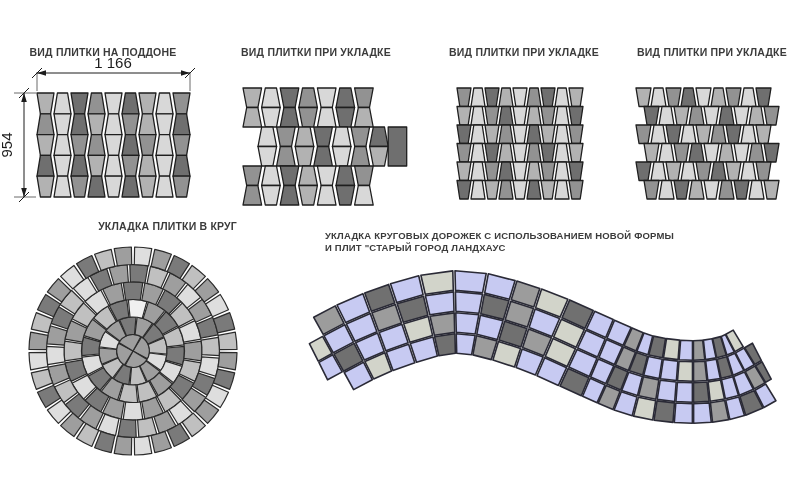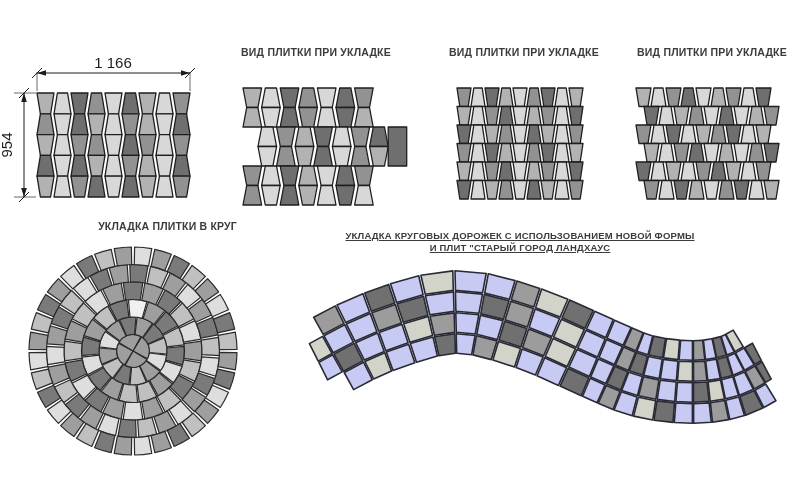--- a/index.html
+++ b/index.html
@@ -1,31 +1,32 @@
 <!DOCTYPE html>
 <html><head>
 <meta charset="utf-8">
 <style>
   html,body{margin:0;padding:0;background:#fff;}
   .canvas{position:relative;width:800px;height:496px;background:#ffffff;overflow:hidden;
           font-family:"Liberation Sans",sans-serif;}
   .panel-title{position:absolute;text-align:center;font-weight:bold;font-size:10.5px;
                color:#3b3b3b;letter-spacing:.2px;white-space:nowrap;}
-  .path-title{position:absolute;text-align:center;font-weight:bold;font-size:9.5px;
-              line-height:12px;color:#3b3b3b;letter-spacing:.2px;text-decoration:underline;}
+  .path-title{position:absolute;text-align:left;font-weight:bold;font-size:9.5px;
+              line-height:12px;color:#3b3b3b;letter-spacing:.2px;}
   svg{position:absolute;overflow:visible;}
   svg text{font-family:"Liberation Sans",sans-serif;fill:#1c1c1c;}
   .dimline{stroke:#1c1c1c;stroke-width:1;}
   .dimthin{stroke:#444;stroke-width:.8;}
 </style>
 </head>
 <body>
 
 <div class="canvas">
 
+  <div class="panel-title" style="left:3px;top:46px;width:200px;">ВИД ПЛИТКИ НА ПОДДОНЕ</div>
   <div class="panel-title" style="left:216px;top:46px;width:200px;">ВИД ПЛИТКИ ПРИ УКЛАДКЕ</div>
   <div class="panel-title" style="left:424px;top:46px;width:200px;">ВИД ПЛИТКИ ПРИ УКЛАДКЕ</div>
   <div class="panel-title" style="left:612px;top:46px;width:200px;">ВИД ПЛИТКИ ПРИ УКЛАДКЕ</div>
 
   <svg id="svg-pallet" style="left:0;top:56px;" width="215" height="155" viewBox="0 0 215 155">
     <g id="pallet-tiles">
         <polygon points="37.0,37.0 54.0,37.0 50.6,57.8 40.4,57.8" fill="#b2b2b2" stroke="#1e1e1e" stroke-width="1.3" stroke-linejoin="round"></polygon>
         <polygon points="57.4,37.0 67.6,37.0 71.0,57.8 54.0,57.8" fill="#d8d8d8" stroke="#1e1e1e" stroke-width="1.3" stroke-linejoin="round"></polygon>
         <polygon points="71.0,37.0 88.0,37.0 84.6,57.8 74.4,57.8" fill="#6f6f6f" stroke="#1e1e1e" stroke-width="1.3" stroke-linejoin="round"></polygon>
         <polygon points="91.4,37.0 101.6,37.0 105.0,57.8 88.0,57.8" fill="#929292" stroke="#1e1e1e" stroke-width="1.3" stroke-linejoin="round"></polygon>

